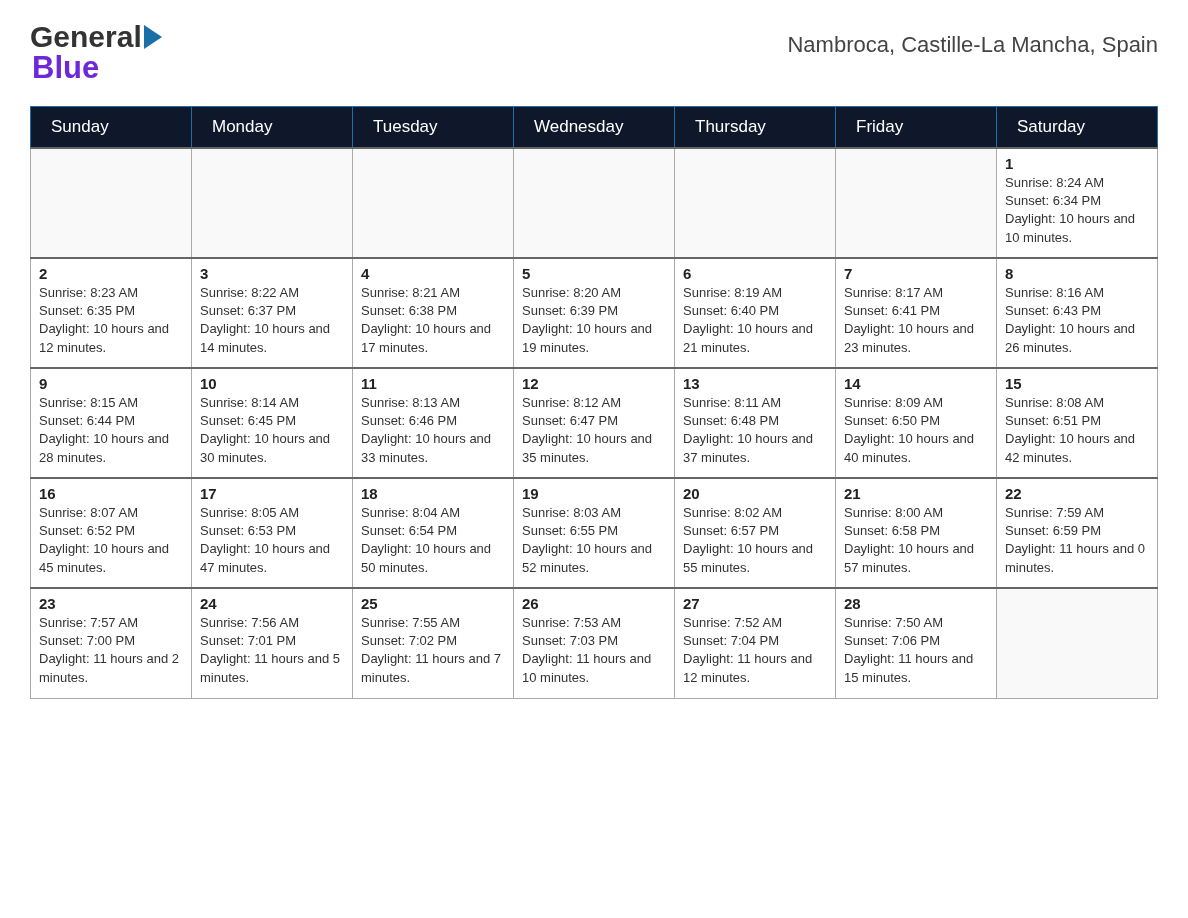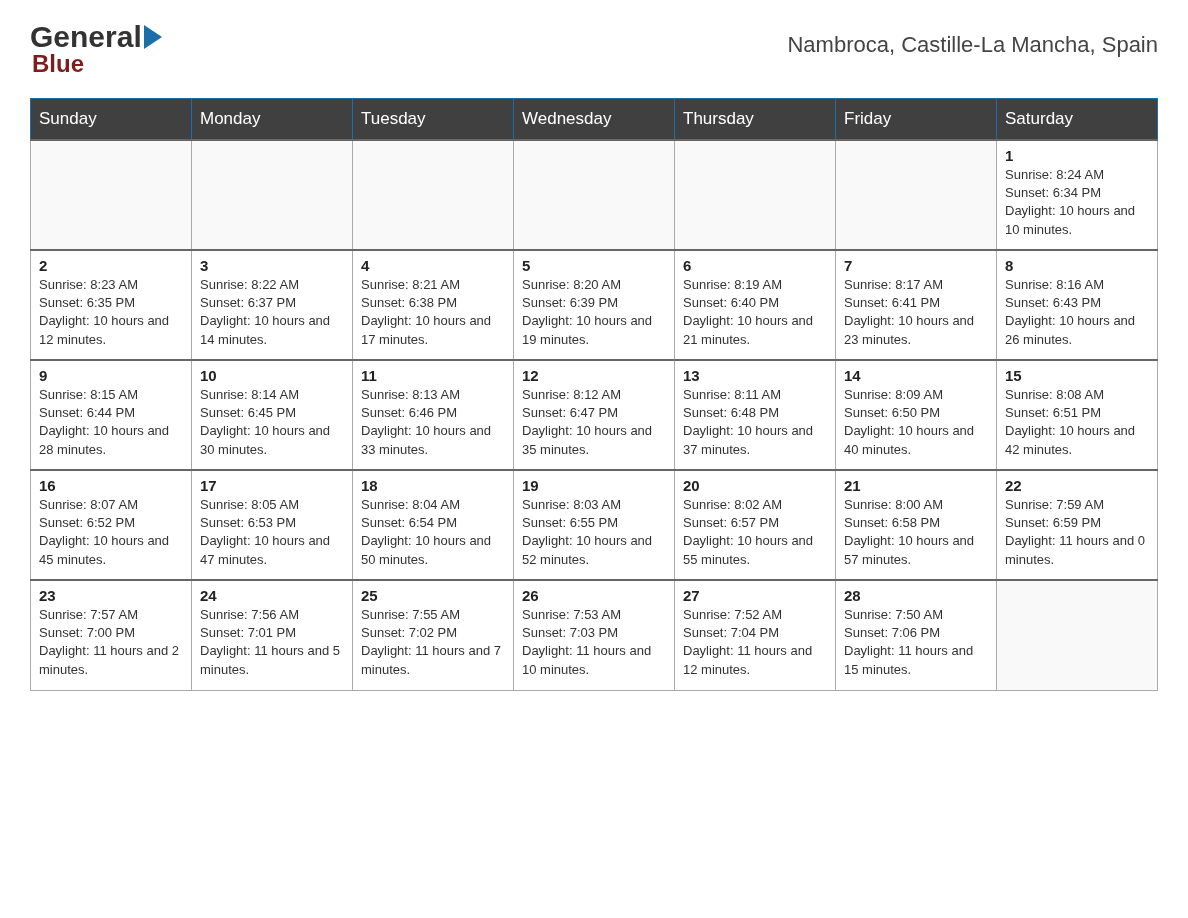--- a/index.html
+++ b/index.html
@@ -28,25 +28,25 @@
       font-size: 22px;
       color: #444;
       margin-top: 12px;
     }
     .calendar {
       width: 100%;
       border-collapse: collapse;
       border: 1px solid #999;
     }
     .calendar th {
-      background-color: #404040;
+      background-color: #0f172a;
       color: #fff;
       font-size: 17px;
       font-weight: normal;
-      padding: 10px 8px;
+      padding: 10px 20px;
       text-align: left;
       border: 1px solid #1a6fa8;
     }
     .calendar td {
       vertical-align: top;
       border: 1px solid #aaa;
       padding: 6px 8px;
       width: 14.28%;
       min-height: 110px;
       height: 110px;
@@ -86,23 +86,23 @@
       display: inline-block;
       width: 0;
       height: 0;
       border-top: 12px solid transparent;
       border-bottom: 12px solid transparent;
       border-left: 18px solid #1a6fa8;
       margin: 0 2px;
       vertical-align: middle;
     }
     .logo-line2 {
-      font-size: 24px;
+      font-size: 31px;
       font-weight: bold;
-      color: #7f1d1d;
+      color: #6d28d9;
       margin-top: -4px;
       padding-left: 2px;
     }
   </style>
 </head>
 <body>
 
 <div class="header">
   <div class="logo-combined">
     <div class="logo-line1">

